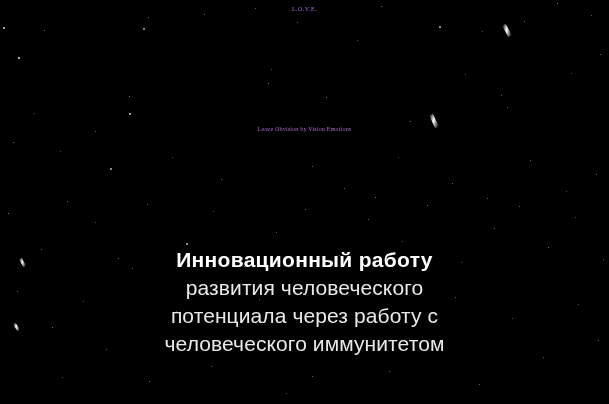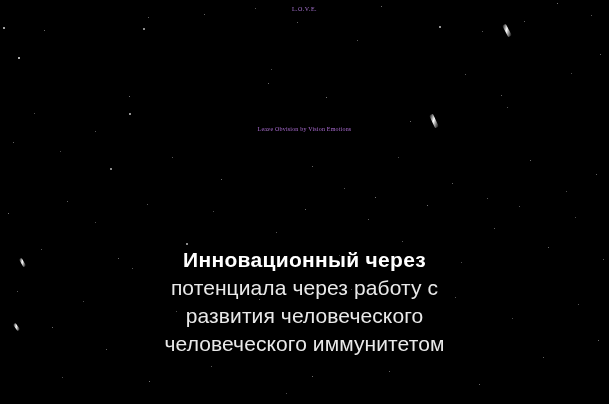--- a/index.html
+++ b/index.html
@@ -196,20 +196,20 @@
       <div class="streak" style="left: 15px; top: 323px; width: 3px; height: 8px; transform: rotate(-35deg);"></div>
     </div>
 
   <div id="content">
 
     <div id="brand-title" style="font-size: 6px;">L.O.V.E.</div>
 
     <div id="brand-tagline" style="font-size: 6px;">Leave Obvision by Vision Emotions</div>
 
     <div id="description">
-      <span class="desc-line lead">Инновационный через</span>
+      <span class="desc-line lead">Инновационный работу</span>
+      <span class="desc-line body">развития человеческого</span>
       <span class="desc-line body">потенциала через работу с</span>
-      <span class="desc-line body">развития человеческого</span>
       <span class="desc-line body">человеческого иммунитетом</span>
     </div>
 
   </div>
 </div>
 
 </body></html>

